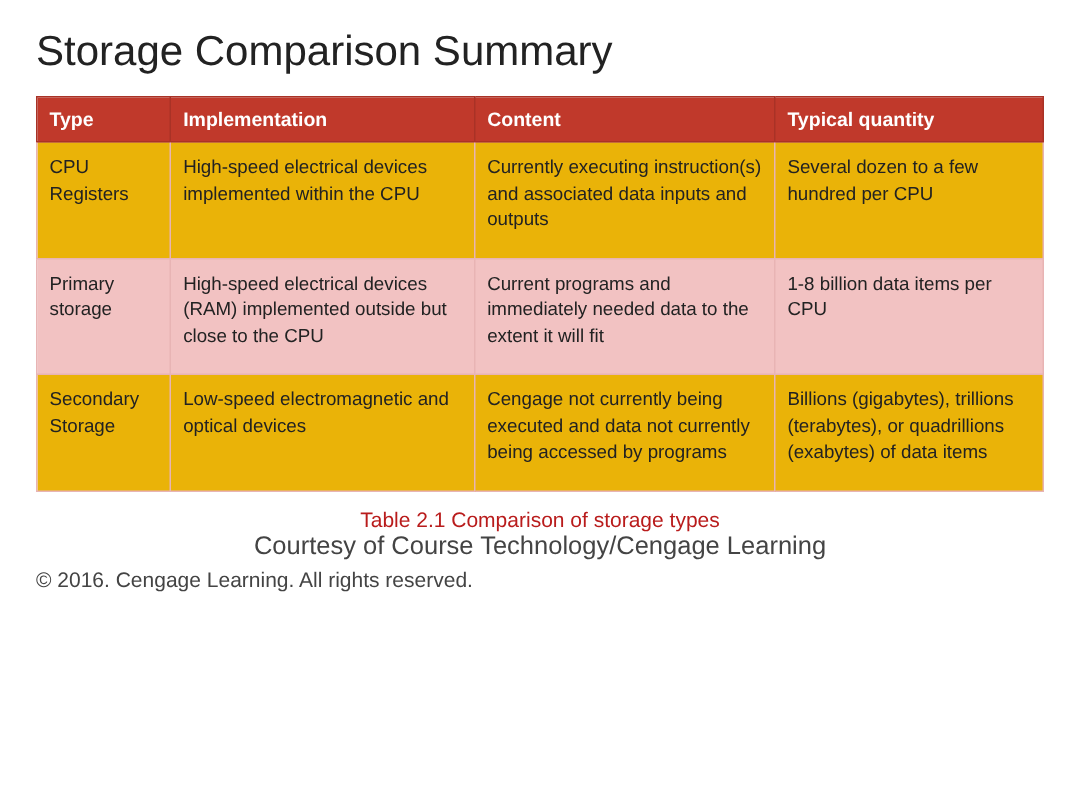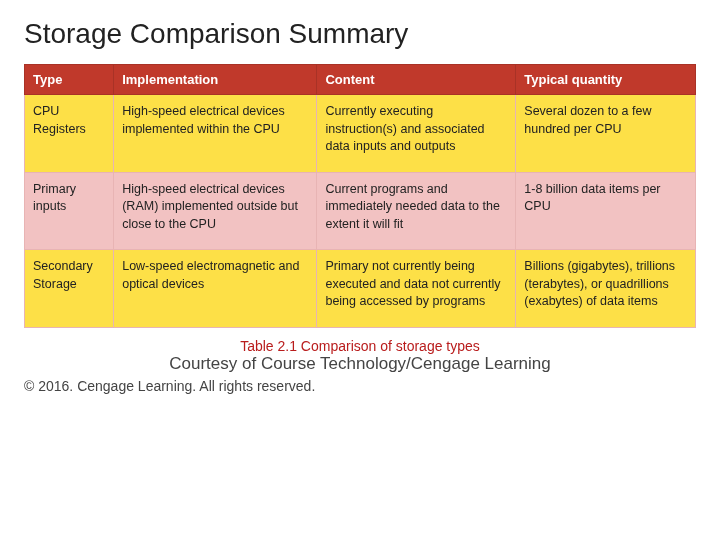--- a/index.html
+++ b/index.html
@@ -34,21 +34,21 @@
       color: #fff;
     }
     thead th {
       padding: 7px 8px;
       font-size: 13px;
       font-weight: bold;
       text-align: left;
       border: 1px solid #a93226;
     }
     tbody tr {
-      background-color: #fde047;
+      background-color: #eab308;
     }
     tbody tr:nth-child(even) {
       background-color: #f2c2c2;
     }
     tbody td {
       padding: 8px 8px;
       font-size: 12.5px;
       color: #222;
       vertical-align: top;
       border: 1px solid #e8b4b4;
@@ -89,29 +89,29 @@
       </tr>
     </thead>
     <tbody>
       <tr>
         <td>CPU Registers</td>
         <td>High-speed electrical devices implemented within the CPU</td>
         <td>Currently executing instruction(s) and associated data inputs and outputs</td>
         <td>Several dozen to a few hundred per CPU</td>
       </tr>
       <tr>
-        <td>Primary inputs</td>
+        <td>Primary storage</td>
         <td>High-speed electrical devices (RAM) implemented outside but close to the CPU</td>
         <td>Current programs and immediately needed data to the extent it will fit</td>
         <td>1-8 billion data items per CPU</td>
       </tr>
       <tr>
         <td>Secondary Storage</td>
         <td>Low-speed electromagnetic and optical devices</td>
-        <td>Primary not currently being executed and data not currently being accessed by programs</td>
+        <td>Cengage not currently being executed and data not currently being accessed by programs</td>
         <td>Billions (gigabytes), trillions (terabytes), or quadrillions (exabytes) of data items</td>
       </tr>
     </tbody>
   </table>
   <div class="footer">
     <div class="table-title">Table 2.1 Comparison of storage types</div>
     <div class="courtesy">Courtesy of Course Technology/Cengage Learning</div>
     <div class="copyright">© 2016. Cengage Learning. All rights reserved.</div>
   </div>
 </div>

